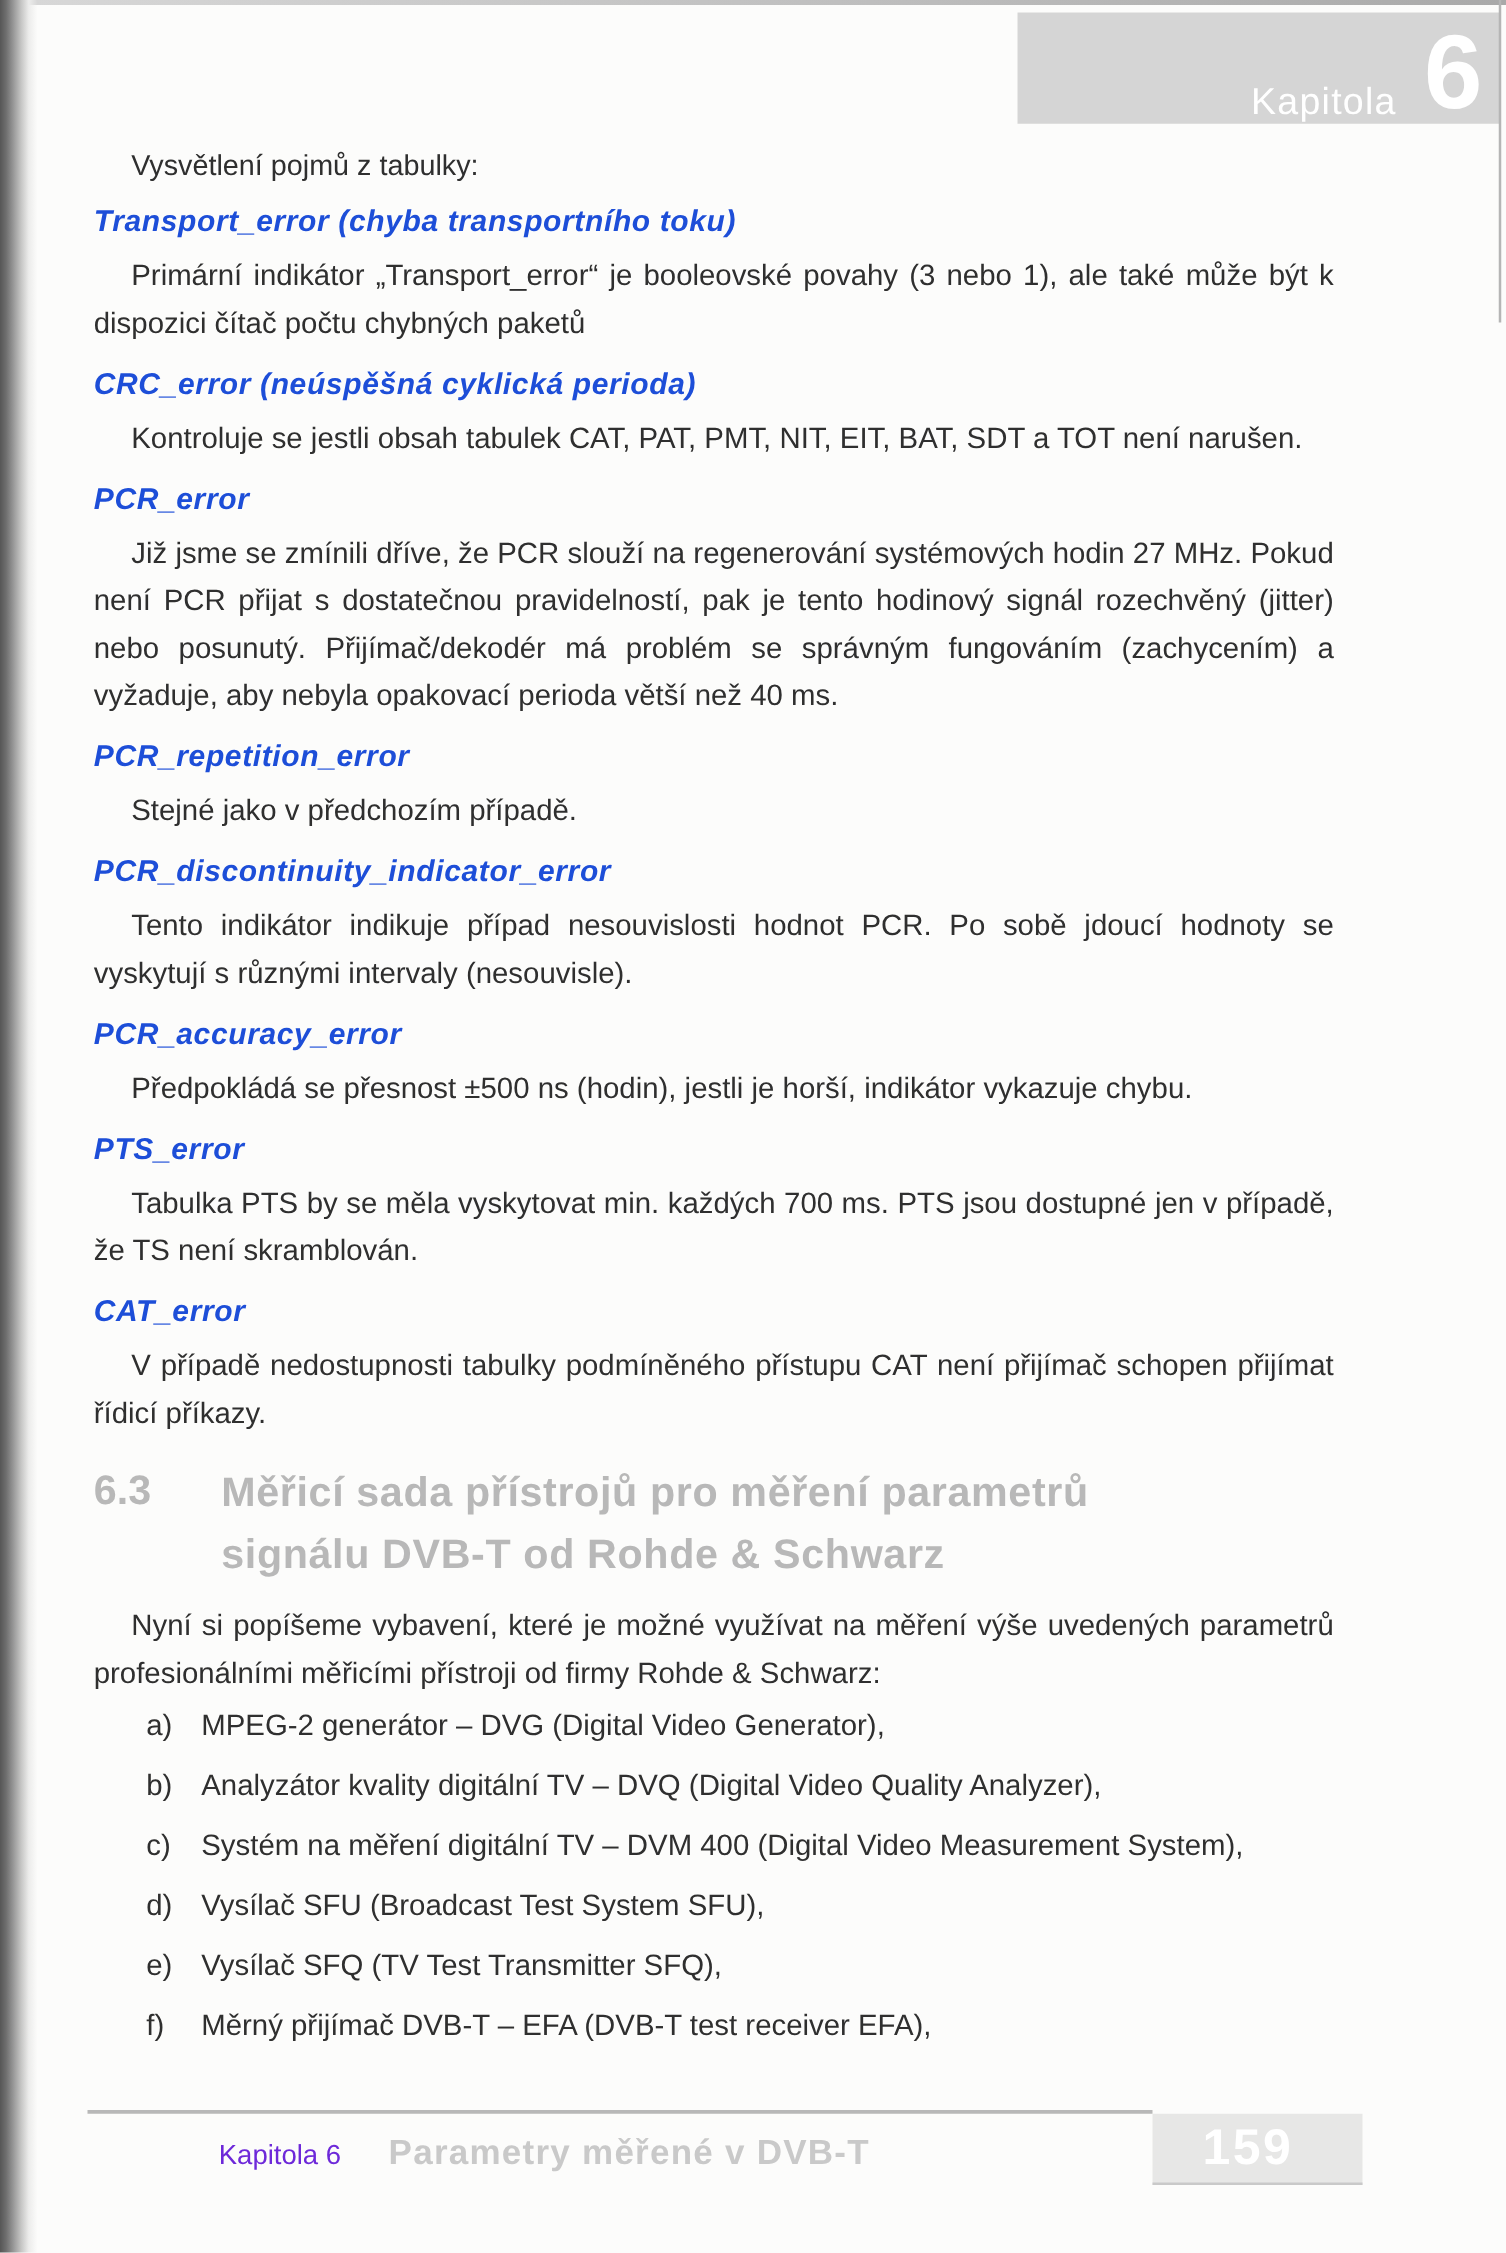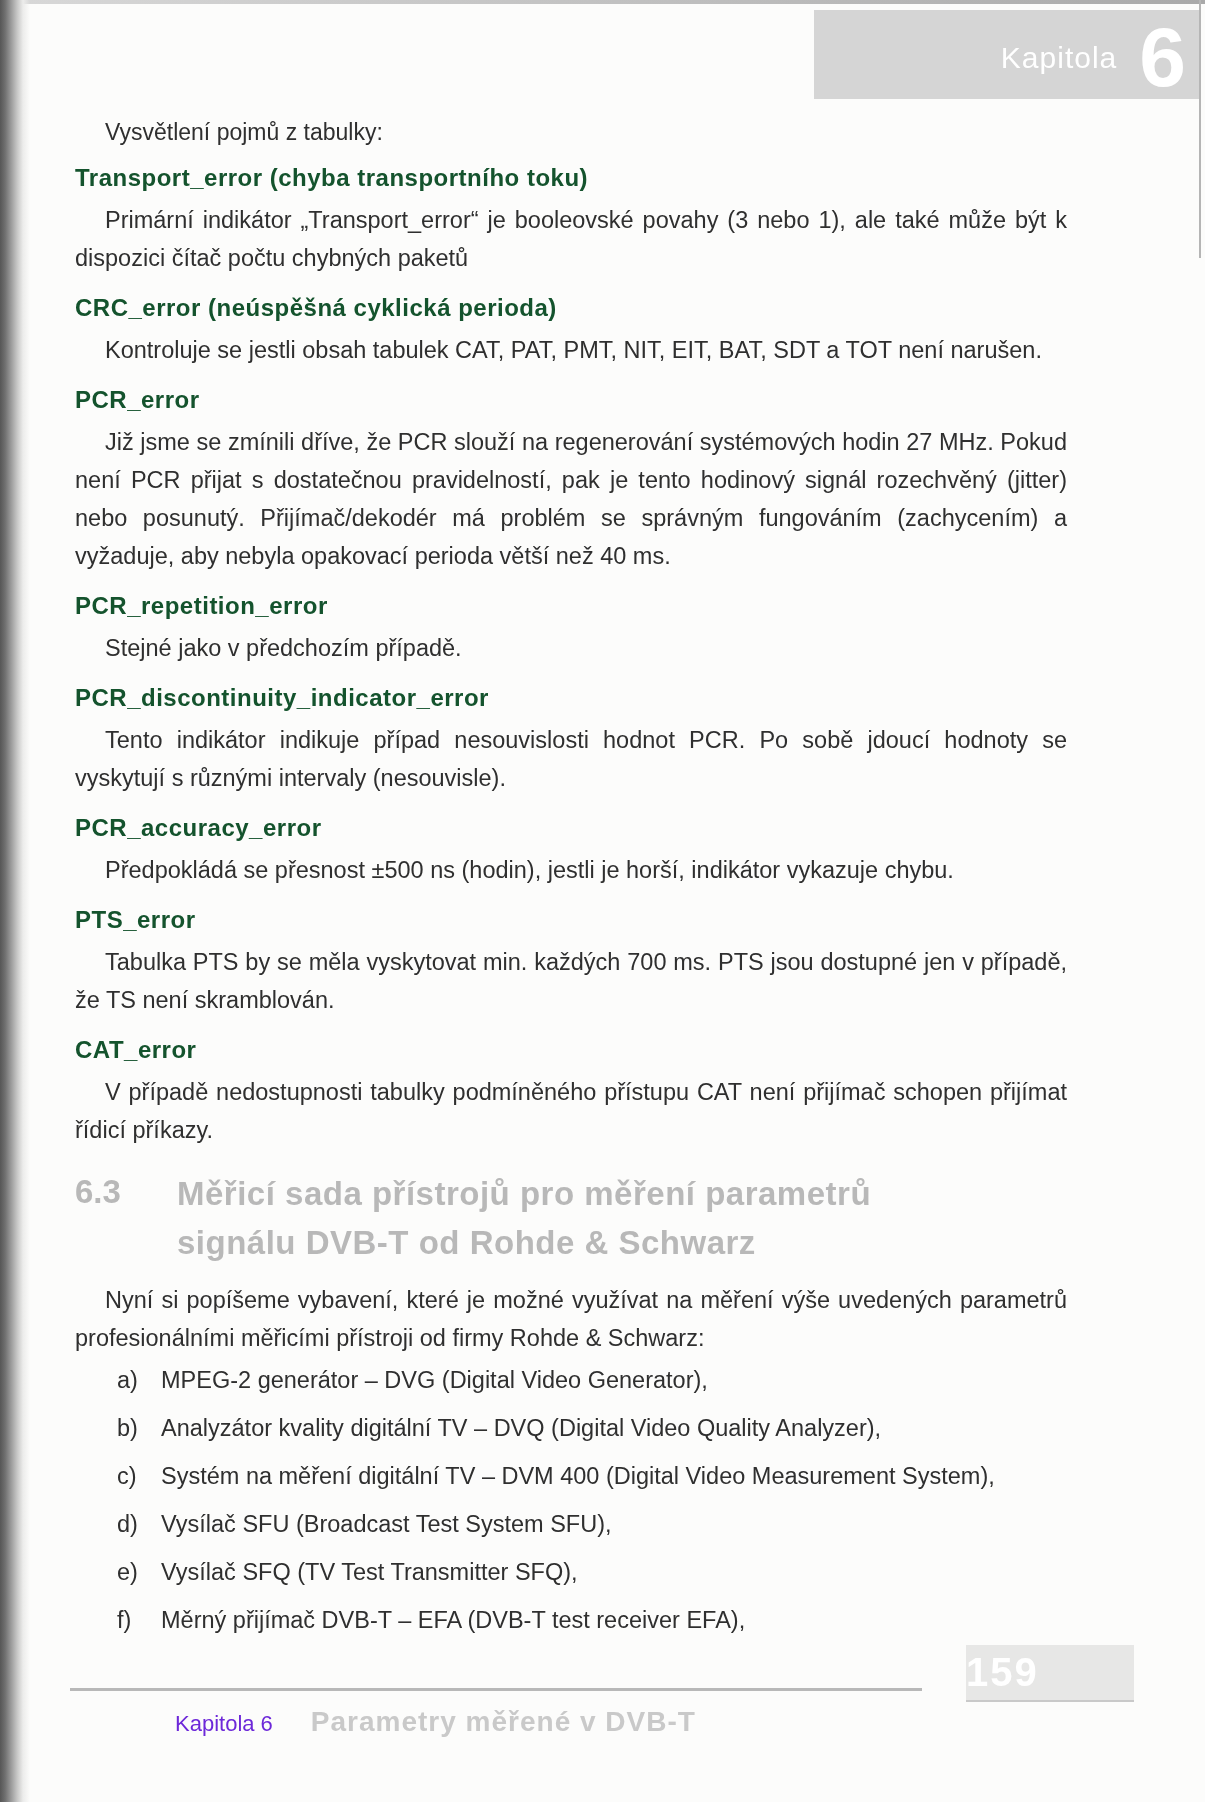--- a/index.html
+++ b/index.html
@@ -18,39 +18,39 @@
     position:absolute;left:0;top:0;width:100%;height:4px;z-index:4;
     background:linear-gradient(90deg,#d8d8d8,#bdbdbd 60%,#a9a9a9);
   }
   .scan-right{
     position:absolute;right:4px;top:0;height:258px;width:2px;background:#b5b5b5;z-index:4;
   }
   
   .chapter-box{
     position:absolute;left:814px;top:10px;width:386px;height:89px;
     background:#d5d5d5;z-index:3;
-    display:flex;align-items:center;justify-content:flex-end;
+    display:flex;align-items:flex-end;justify-content:flex-end;
     padding-right:14px;box-sizing:border-box;
   }
   .chapter-label{
     color:#ffffff;font-size:30px;letter-spacing:1px;margin-right:22px;margin-top:6px;
   }
   .chapter-number{
     color:#ffffff;font-size:84px;font-weight:bold;line-height:84px;margin-top:4px;
   }
   
   .content{
     position:absolute;left:75px;top:117px;width:992px;
   }
   .intro{
     font-size:23px;line-height:30px;text-indent:30px;margin:0 0 0 0;
   }
   .sec-heading{
-    font-size:24px;line-height:30px;font-weight:bold;
-    color:#14532d;letter-spacing:0.5px;
+    font-size:24px;line-height:30px;font-weight:bold;font-style:italic;
+    color:#1d4ed8;letter-spacing:0.5px;
     margin:16px 0 8px 0;
   }
   .para{
     font-size:23.5px;line-height:38px;margin:0;
     text-indent:30px;text-align:justify;
   }
   .para.single{text-align:left;}
   
   .subsection-heading{
     display:flex;margin:20px 0 0 0;color:#b8b8b8;font-weight:bold;
@@ -78,25 +78,24 @@
   .footer-bar{
     position:absolute;left:175px;top:1706px;display:flex;align-items:baseline;
   }
   .footer-chapter{
     color:#6d28d9;font-size:22px;margin-right:38px;
   }
   .footer-title{
     color:#c9c9c9;font-size:28px;font-weight:bold;letter-spacing:1px;
   }
   .page-box{
-    position:absolute;left:922px;top:1645px;width:168px;height:57px;
+    position:absolute;left:922px;top:1691px;width:168px;height:57px;
     background:#e7e7e6;display:flex;align-items:center;
-    box-sizing:border-box;
+    padding-left:40px;box-sizing:border-box;
     border-bottom:2px solid #c9c9c9;
-    margin-left:44px;
   }
   .page-number{
     color:#ffffff;font-size:40px;font-weight:bold;letter-spacing:2px;
   }
 </style>
 </head>
 <body>
 
 <div class="scan-left"></div>
 <div class="scan-top"></div>

